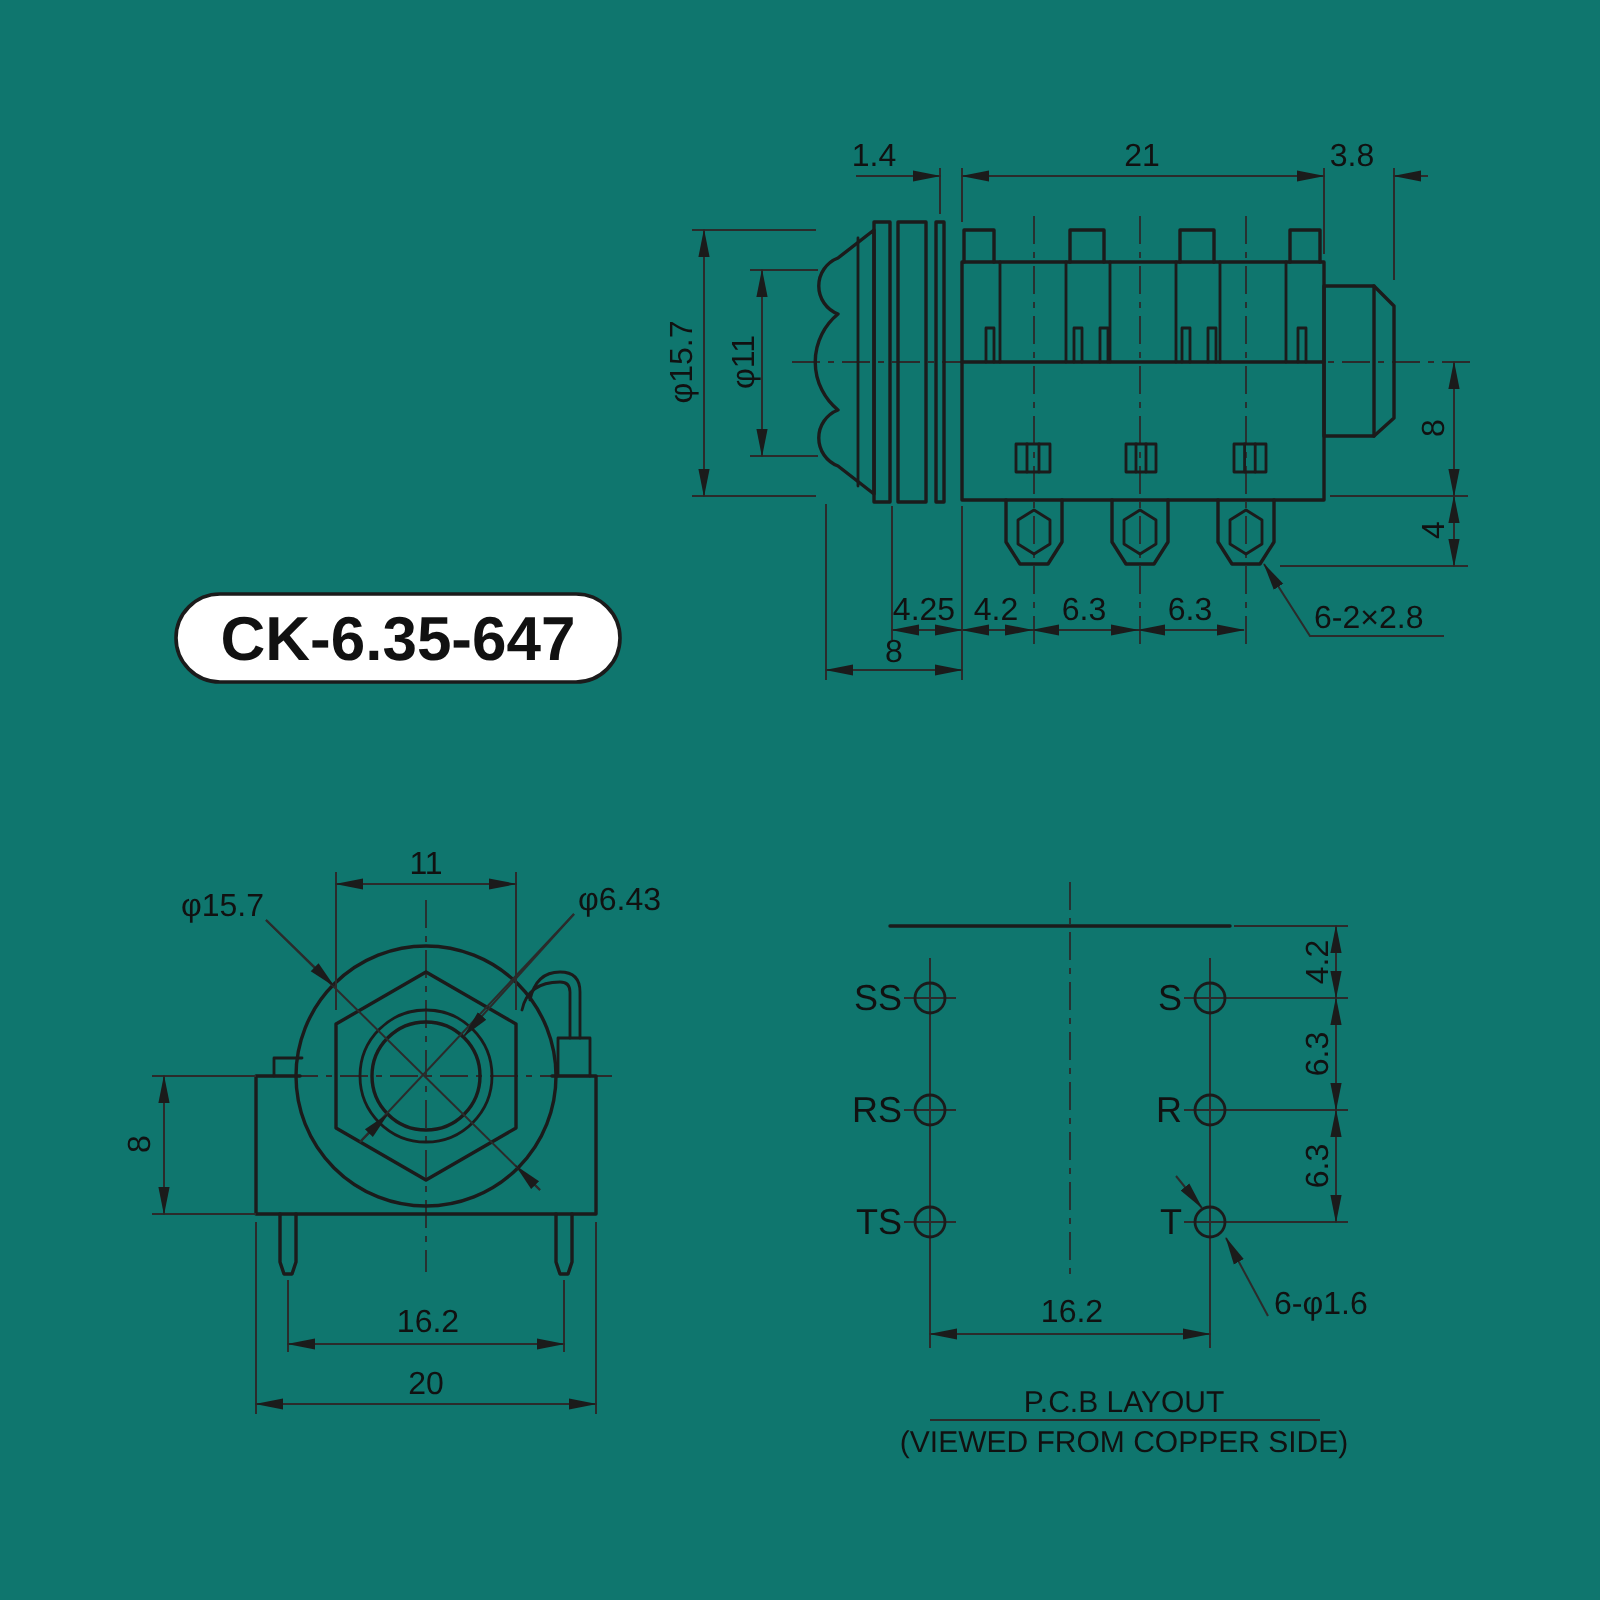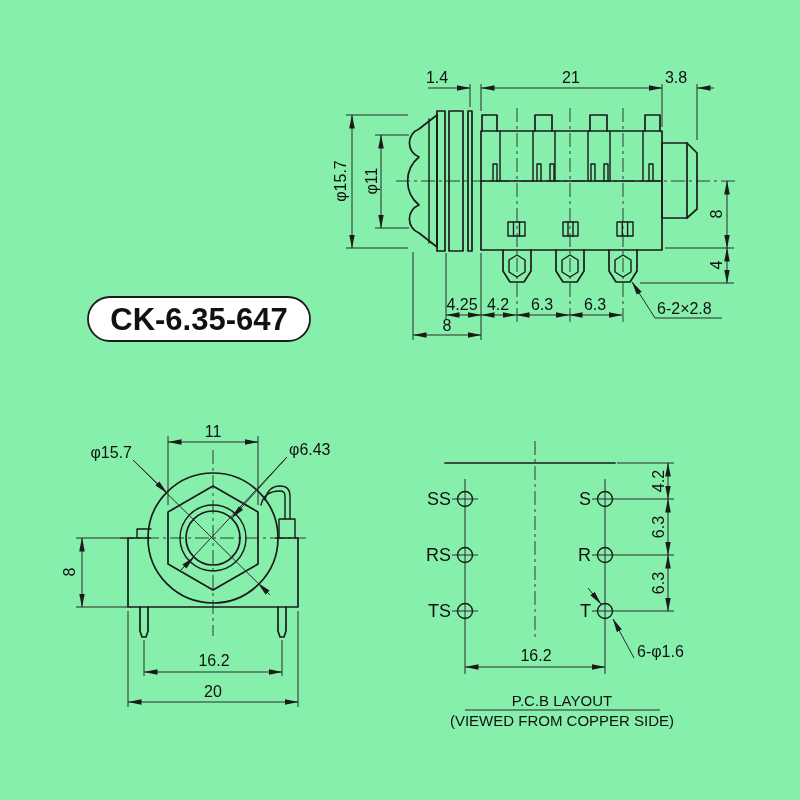--- a/index.html
+++ b/index.html
@@ -1,16 +1,16 @@
 <!DOCTYPE html>
 <html><head>
 <meta charset="utf-8">
 <style>
   html,body{margin:0;padding:0;background:#ffffff;}
-  #canvas{position:relative;width:800px;height:800px;background:#86efac;overflow:hidden;}
+  #canvas{position:relative;width:800px;height:800px;background:#0f766e;overflow:hidden;}
   svg{display:block;}
   .part{fill:none;stroke:#1b1b1b;stroke-width:1.7;stroke-linejoin:round;stroke-linecap:round;}
   .thin{stroke-width:1.4;}
   .dim{fill:none;stroke:#2b2b2b;stroke-width:1;}
   .cl{fill:none;stroke:#2b2b2b;stroke-width:0.9;stroke-dasharray:14 4 3 4;}
   text{fill:#111111;font-family:"Liberation Sans","DejaVu Sans",sans-serif;font-size:16px;}
   .t15{font-size:15px;}
   .t18{font-size:18px;}
   .model{font-size:31px;font-weight:bold;letter-spacing:0px;}
 </style>

